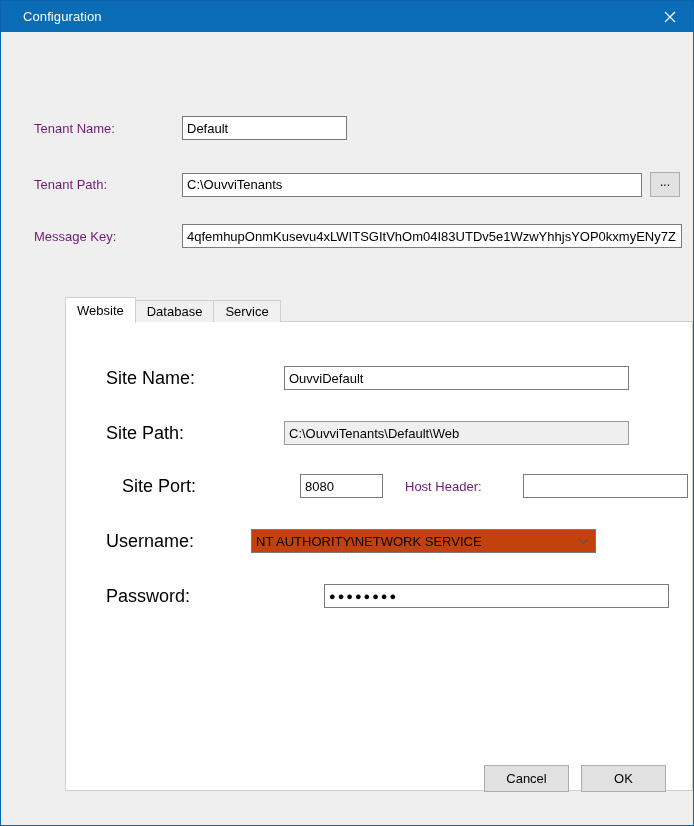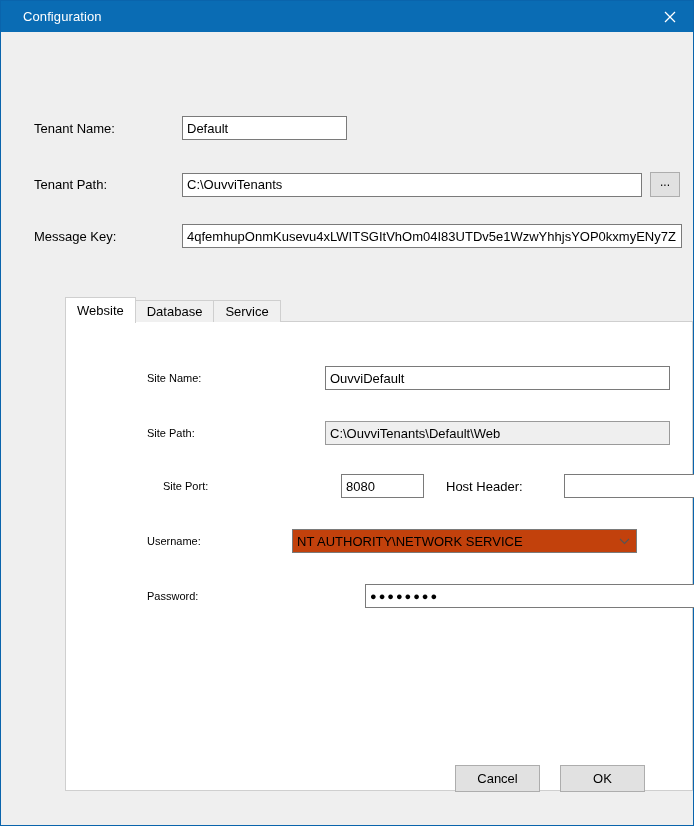--- a/index.html
+++ b/index.html
@@ -57,21 +57,21 @@
     background: #efefef;
   }
   
   .row {
     position: absolute;
     display: flex;
     align-items: center;
   }
   .lbl {
     font-size: 13px;
-    color: #000000;
+    color: #701a75;
     white-space: nowrap;
   }
   .field {
     box-sizing: border-box;
     border: 1px solid #7a7a7a;
     background: #ffffff;
     height: 24px;
     font-family: "Liberation Sans", sans-serif;
     font-size: 13px;
     color: #000;
@@ -168,21 +168,21 @@
     position: absolute;
     display: flex;
     align-items: center;
   }
   #prow-site-name { left: 40px; top: 44px; }
   #prow-site-path { left: 40px; top: 99px; }
   #prow-site-port { left: 56px; top: 152px; }
   #prow-username  { left: 40px; top: 207px; }
   #prow-password  { left: 40px; top: 262px; gap: 40px; }
 
-  .plbl { width: 145px; font-size: 11px; margin-left: 41px; }
+  .plbl { width: 145px; font-size: 18px; }
   #site-name-input { width: 345px; }
   #site-path-input { width: 345px; }
   #site-port-input { width: 83px; }
   #host-header-lbl { margin-left: 22px; margin-right: 8px; white-space: nowrap; }
   #host-header-input { width: 165px; }
   #password-input { width: 345px; letter-spacing: 2px; font-size: 11px; }
 
   .combo {
     box-sizing: border-box;
     width: 345px;
@@ -195,24 +195,24 @@
     padding: 0 6px 0 4px;
     font-size: 13px;
     cursor: pointer;
     overflow: hidden;
     white-space: nowrap;
   }
   .combo .chev { color: #555; font-size: 10px; display: flex; align-items: center; }
   
   .btn-bar {
     position: absolute;
-    right: 48px;
+    right: 27px;
     top: 733px;
     display: flex;
-    gap: 20px;
+    gap: 12px;
   }
   .btn {
     box-sizing: border-box;
     width: 85px;
     height: 27px;
     background: #e1e1e1;
     border: 1px solid #adadad;
     font-size: 13px;
     font-family: "Liberation Sans", sans-serif;
     color: #000;

